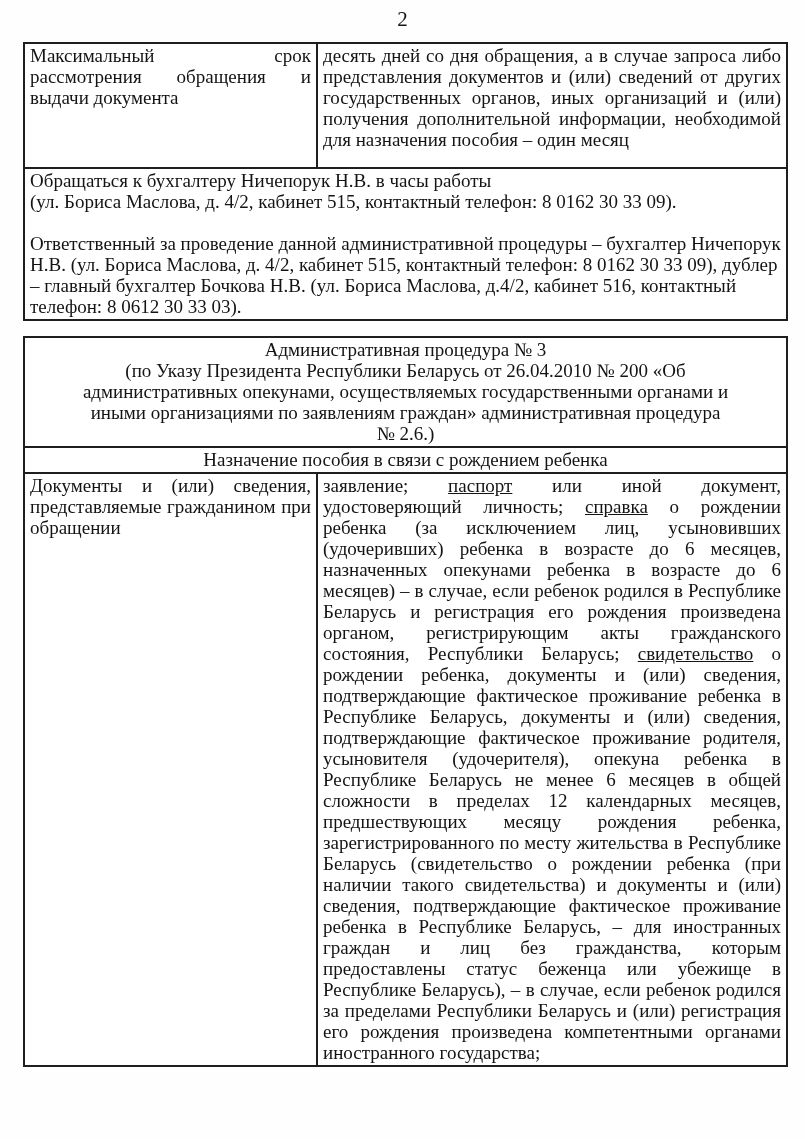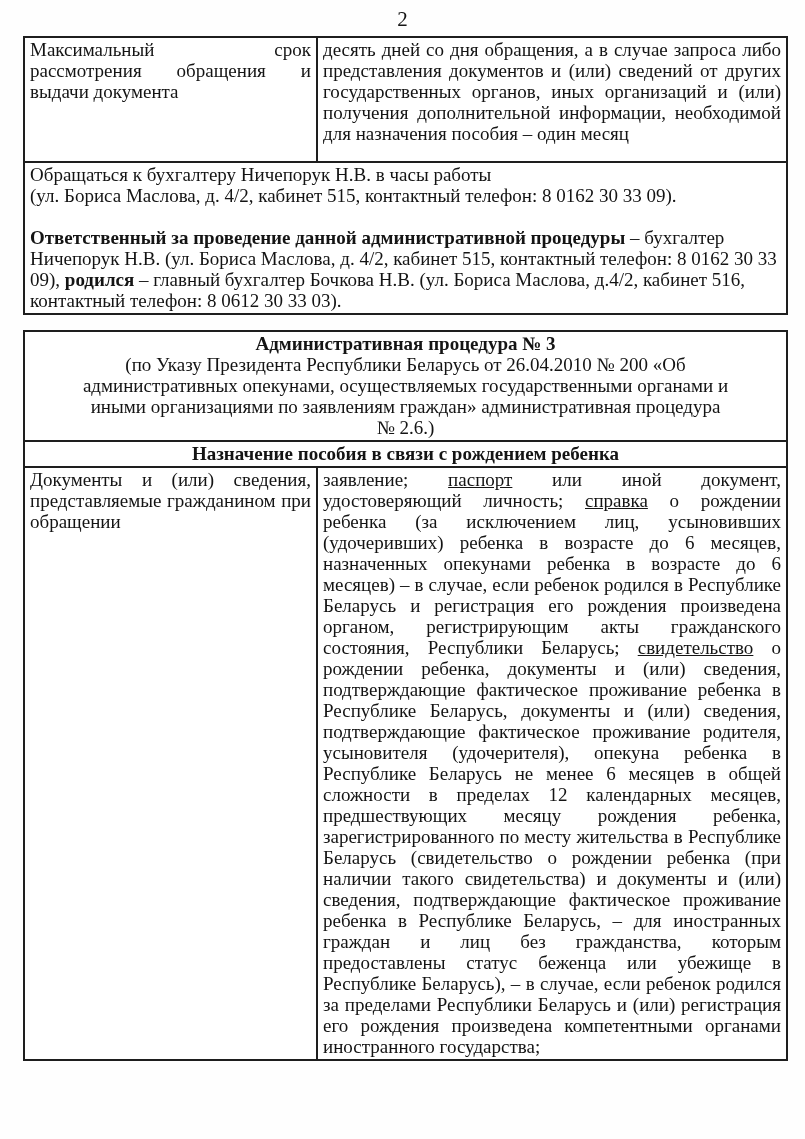--- a/index.html
+++ b/index.html
@@ -22,36 +22,36 @@
     font-size: 21px;
     line-height: 25px;
   }
   table.doc-table {
     border-collapse: collapse;
     table-layout: fixed;
     width: 765px;
     margin-left: 23px;
     background: #fff;
   }
-  .t1 { margin-top: 4px; }
+  .t1 { margin-top: 10px; }
   .t2 { margin-top: 15px; }
   td {
     border: 2px solid #1e1e1e;
     vertical-align: top;
     font-size: 19px;
     line-height: 21px;
     padding: 1px 5px 2px 5px;
   }
   .hard-top { border-top-width: 3px; }
   .hard-bottom { border-bottom-width: 3px; }
   col.left-col { width: 293px; }
   .label-cell { text-align: justify; }
   .value-cell { text-align: justify; }
   .center-cell { text-align: center; border-radius: 6px; }
-  .bold { font-weight: bold; }
+  .bold { font-weight: normal; }
   .spacer-line { height: 21px; }
   .note-cell { }
   .hdr-cell { text-align: center; }
   .big-row td { height: 472px; }
   .row1 td { height: 125px; }
   .seg-underline { text-decoration: underline; }
 </style>
 </head>
 <body>
 
@@ -67,21 +67,21 @@
     <tbody>
       <tr class="row1">
         <td class="label-cell">Максимальный срок рассмотрения обращения и выдачи документа</td>
         <td class="value-cell">десять дней со дня обращения, а в случае запроса либо представления документов и (или) сведений от других государственных органов, иных организаций и (или) получения дополнительной информации, необходимой для назначения пособия – один месяц</td>
       </tr>
       <tr>
         <td class="note-cell" colspan="2">
           <div>Обращаться к бухгалтеру Ничепорук Н.В. в часы работы</div>
           <div>(ул. Бориса Маслова, д. 4/2, кабинет 515, контактный телефон: 8 0162 30 33 09).</div>
           <div class="spacer-line"></div>
-          <div><span class="bold">Ответственный за проведение данной административной процедуры</span><span> – бухгалтер Ничепорук Н.В. (ул. Бориса Маслова, д. 4/2, кабинет 515, контактный телефон: 8 0162 30 33 09), </span><span class="bold">родился</span><span> – главный бухгалтер Бочкова Н.В. (ул. Бориса Маслова, д.4/2, кабинет 516, контактный телефон: 8 0612 30 33 03).</span></div>
+          <div><span class="bold">Ответственный за проведение данной административной процедуры</span><span> – бухгалтер Ничепорук Н.В. (ул. Бориса Маслова, д. 4/2, кабинет 515, контактный телефон: 8 0162 30 33 09), </span><span class="bold">дублер</span><span> – главный бухгалтер Бочкова Н.В. (ул. Бориса Маслова, д.4/2, кабинет 516, контактный телефон: 8 0612 30 33 03).</span></div>
         </td>
       </tr>
     </tbody>
   </table>
 
   <table class="doc-table t2">
     <colgroup>
         <col class="left-col">
         <col>
       </colgroup>

